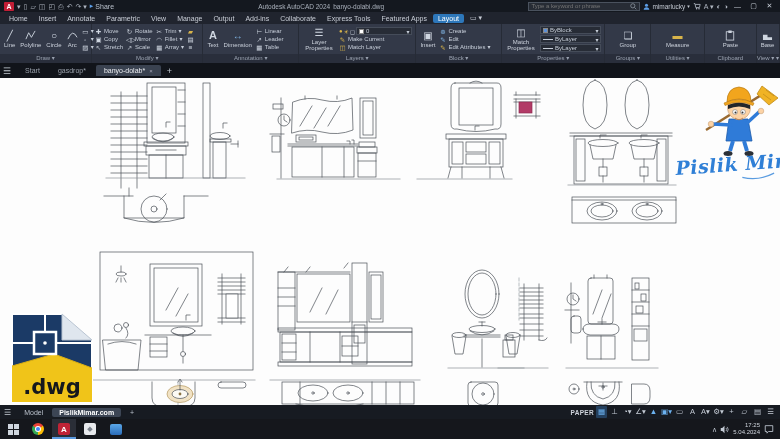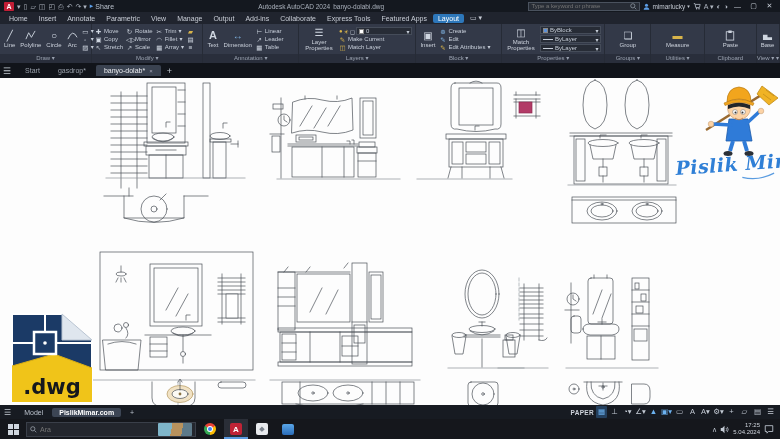--- a/index.html
+++ b/index.html
@@ -720,28 +720,20 @@
 
   <div class="taskbar">
     <span class="start">
         <span class="wlogo">
           <span></span>
           <span></span>
           <span></span>
           <span></span>
         </span>
       </span>
-    <span class="tsearch">
-      <svg width="7" height="7" viewBox="0 0 10 10">
-          <circle cx="4" cy="4" r="3" fill="none" stroke="#aab1bb"></circle>
-          <path d="M6.5 6.5L9 9" stroke="#aab1bb"></path>
-        </svg>
-      <input placeholder="Ara" style="">
-      <span class="weather"></span>
-    </span>
     <span class="tk">
         <span class="chrome">
           <i>
             <b></b>
           </i>
         </span>
       </span>
     <span class="tk active">
         <span class="acadtile">A</span>
       </span>

